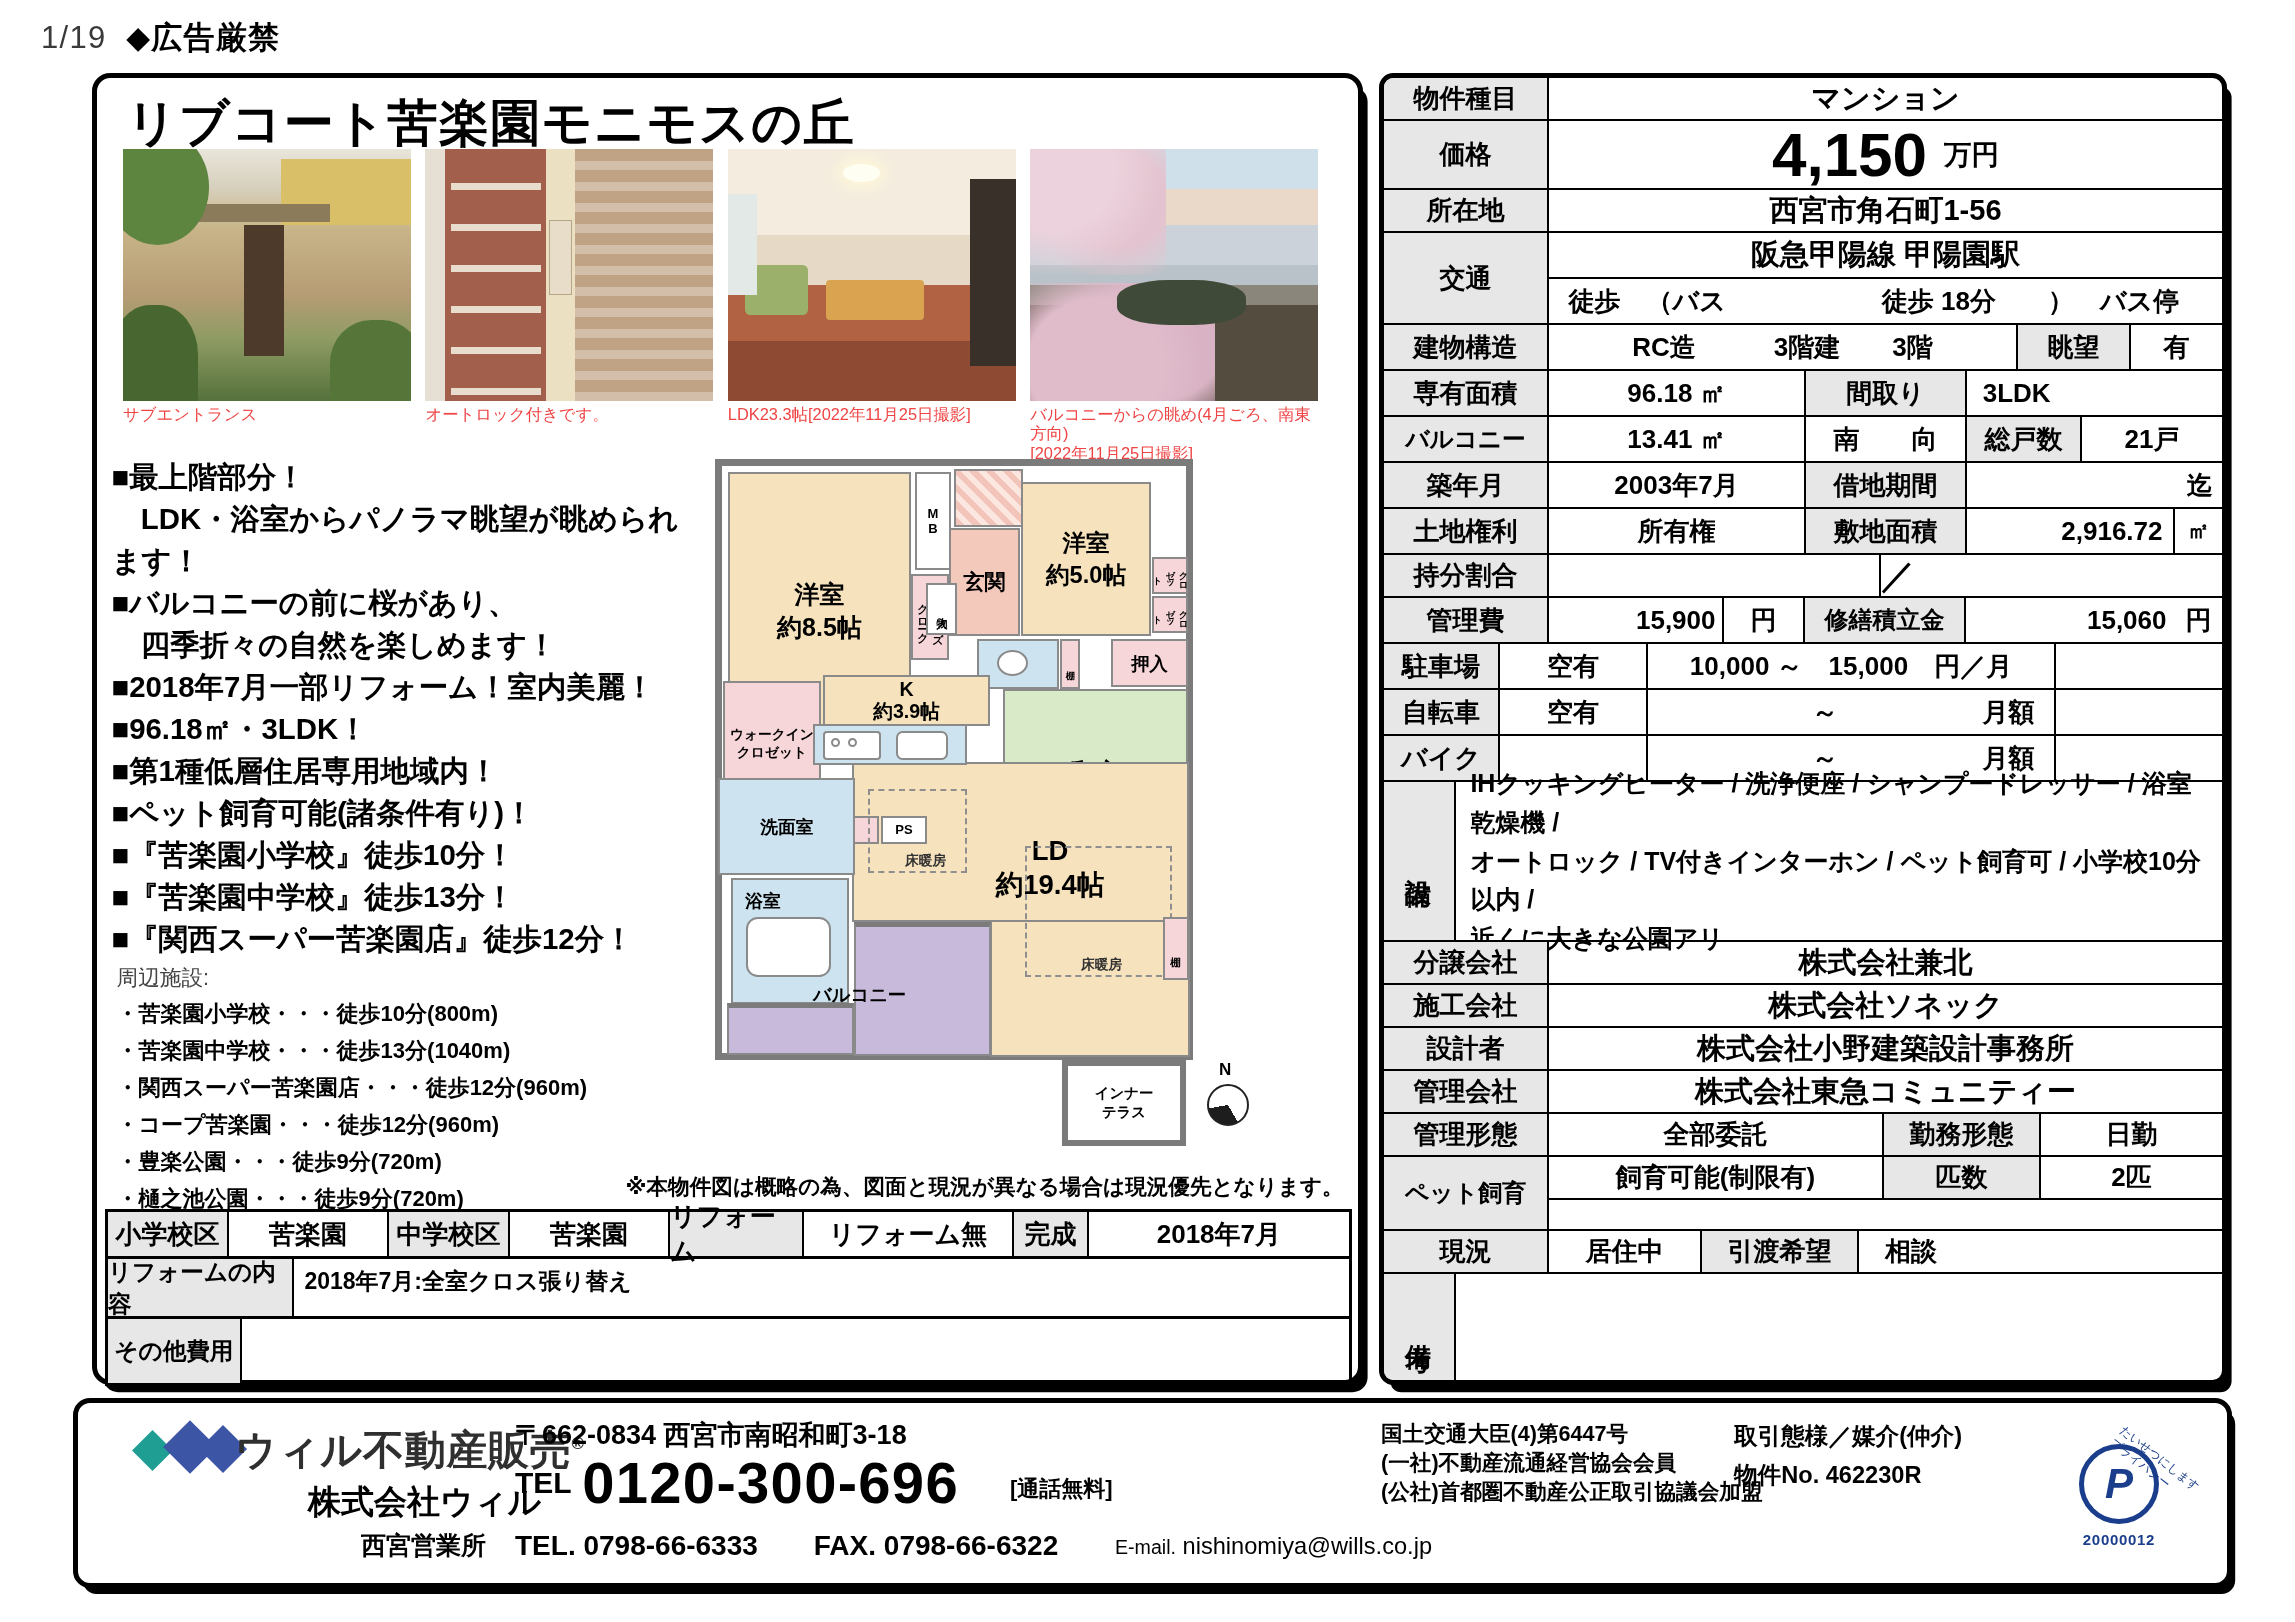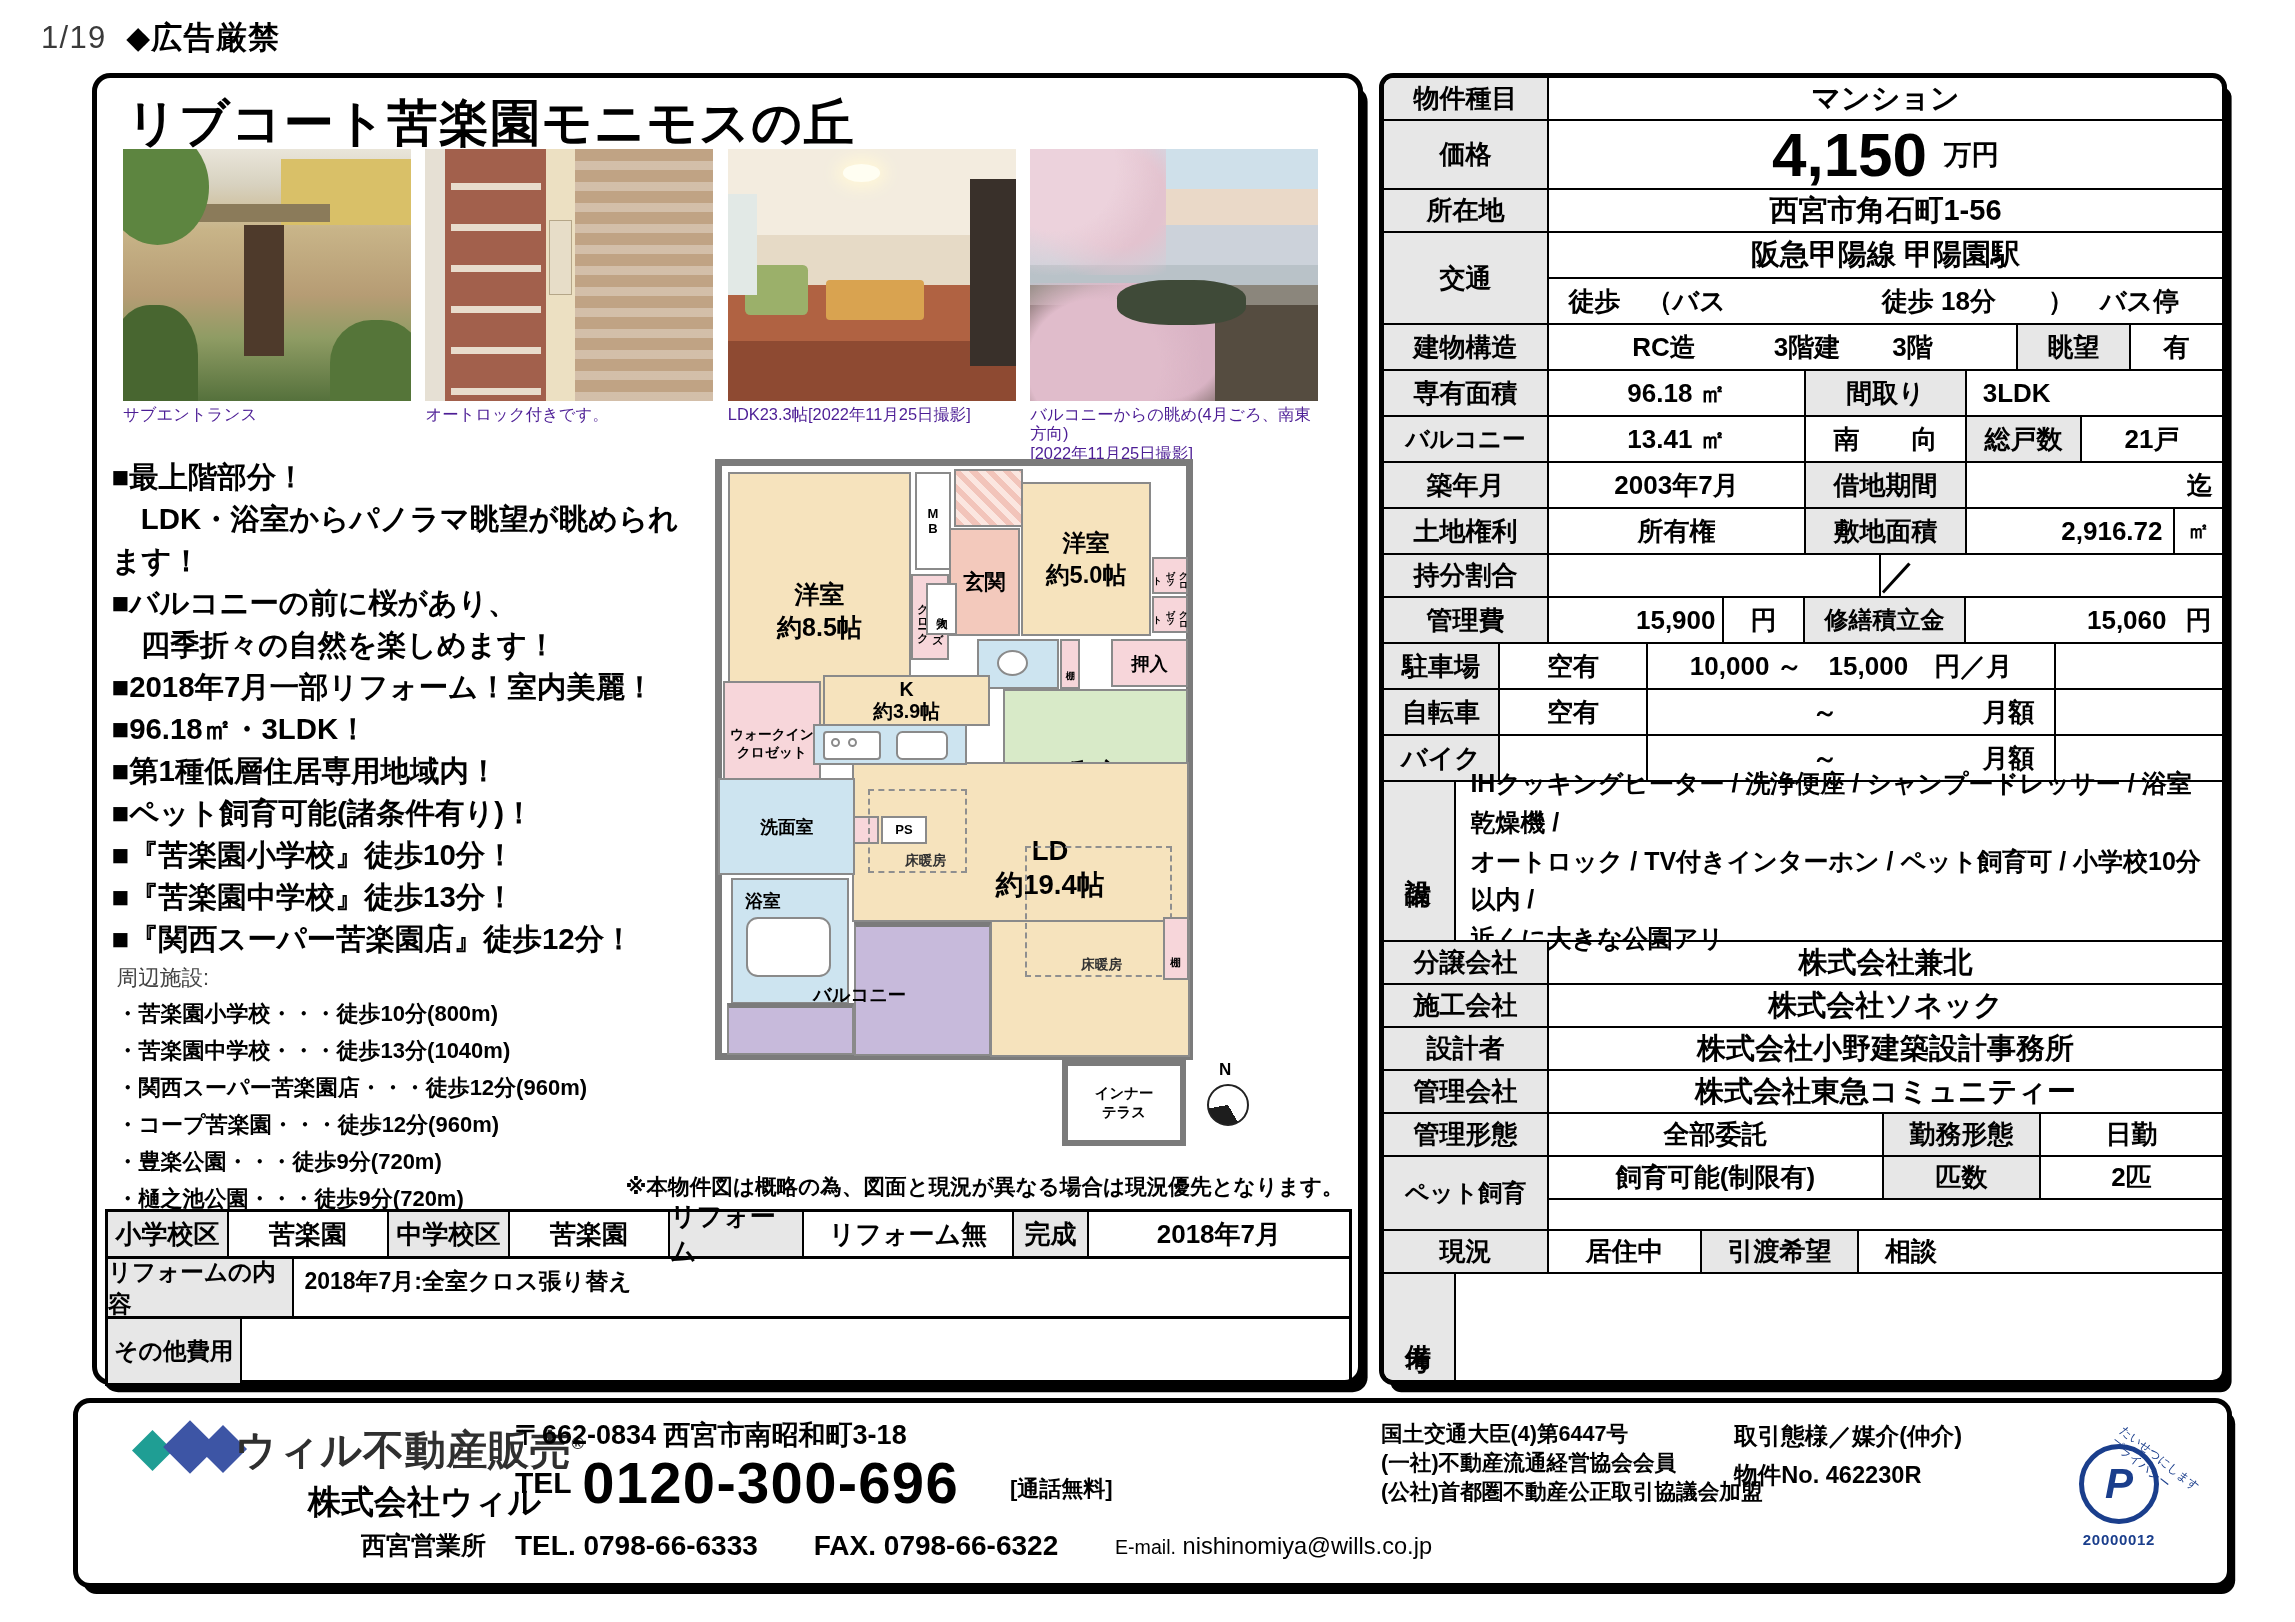--- a/index.html
+++ b/index.html
@@ -32,21 +32,21 @@
     position:absolute; left:73px; top:1398px; width:2159px; height:190px;
     border:5.2px solid #000; border-radius:17px; background:#fff;
     box-shadow:6.5px 9.2px 0 -3.3px #000;
   }
 
   
   .title { position:absolute; left:29.4px; top:11.8px; font-size:50px; font-weight:900; letter-spacing:1.3px; }
   .photos { position:absolute; left:26px; top:71px; display:flex; gap:14.4px; }
   .photo { position:relative; width:288px; height:252px; overflow:hidden; background:#ccc; }
   .photo > div { position:absolute; }
-  .caption { font-size:16.4px; margin-top:3.9px; line-height:19.6px; color:#4c1d95; }
+  .caption { font-size:16.4px; margin-top:3.9px; line-height:19.6px; color:#ef4444; }
   .highlights { position:absolute; left:14.4px; top:378px; font-size:29.4px; font-weight:bold; line-height:42px; width:589px; }
   .nearby { position:absolute; left:19.6px; top:885px; width:589px; }
   .nearby-head { font-size:21.6px; color:#444; margin-bottom:2.6px; }
   .nearby-item { font-size:22px; font-weight:bold; line-height:37px; }
   .plan-note { position:absolute; right:14.4px; top:1094px; font-size:21.6px; font-weight:600; }
 
   
   .floorplan { position:absolute; left:618px; top:381px; width:546px; height:703px; }
   .fp-main { position:absolute; left:0; top:0; width:478px; height:601px; border:7.9px solid #7b7b7b; background:#fff; }
   .room { position:absolute; border:2px solid #8a8a8a; display:flex; align-items:center; justify-content:center; text-align:center; font-weight:bold; }

